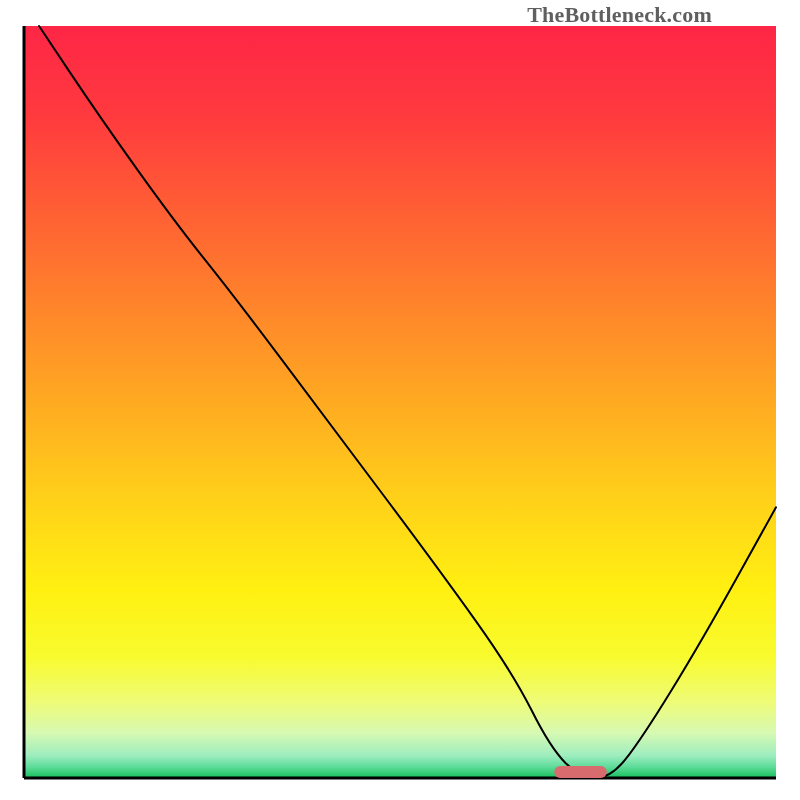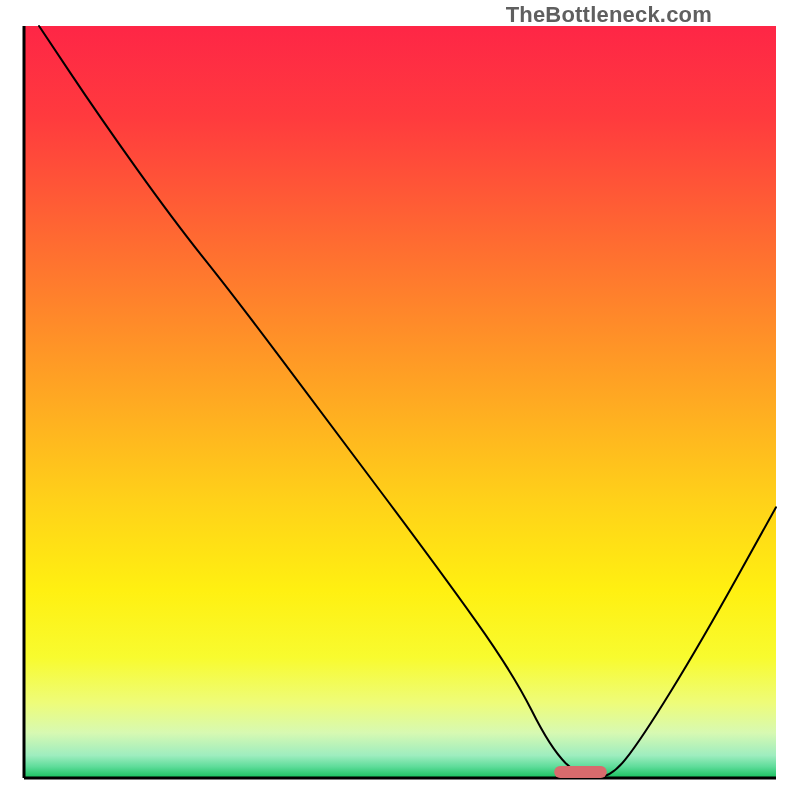--- a/index.html
+++ b/index.html
@@ -8,20 +8,21 @@
     width: 800px;
     height: 800px;
     overflow: hidden;
     background: #ffffff;
     font-family: Arial, Helvetica, sans-serif;
   }
   .chart-wrap {
     position: relative;
     width: 720px;
     height: 800px;
+    font-family: Liberation Serif, serif;
   }
   .watermark {
     position: absolute;
     top: 2px;
     right: 8px;
     font-size: 22px;
     font-weight: 600;
     color: #5f5f5f;
     letter-spacing: 0.2px;
     z-index: 5;

